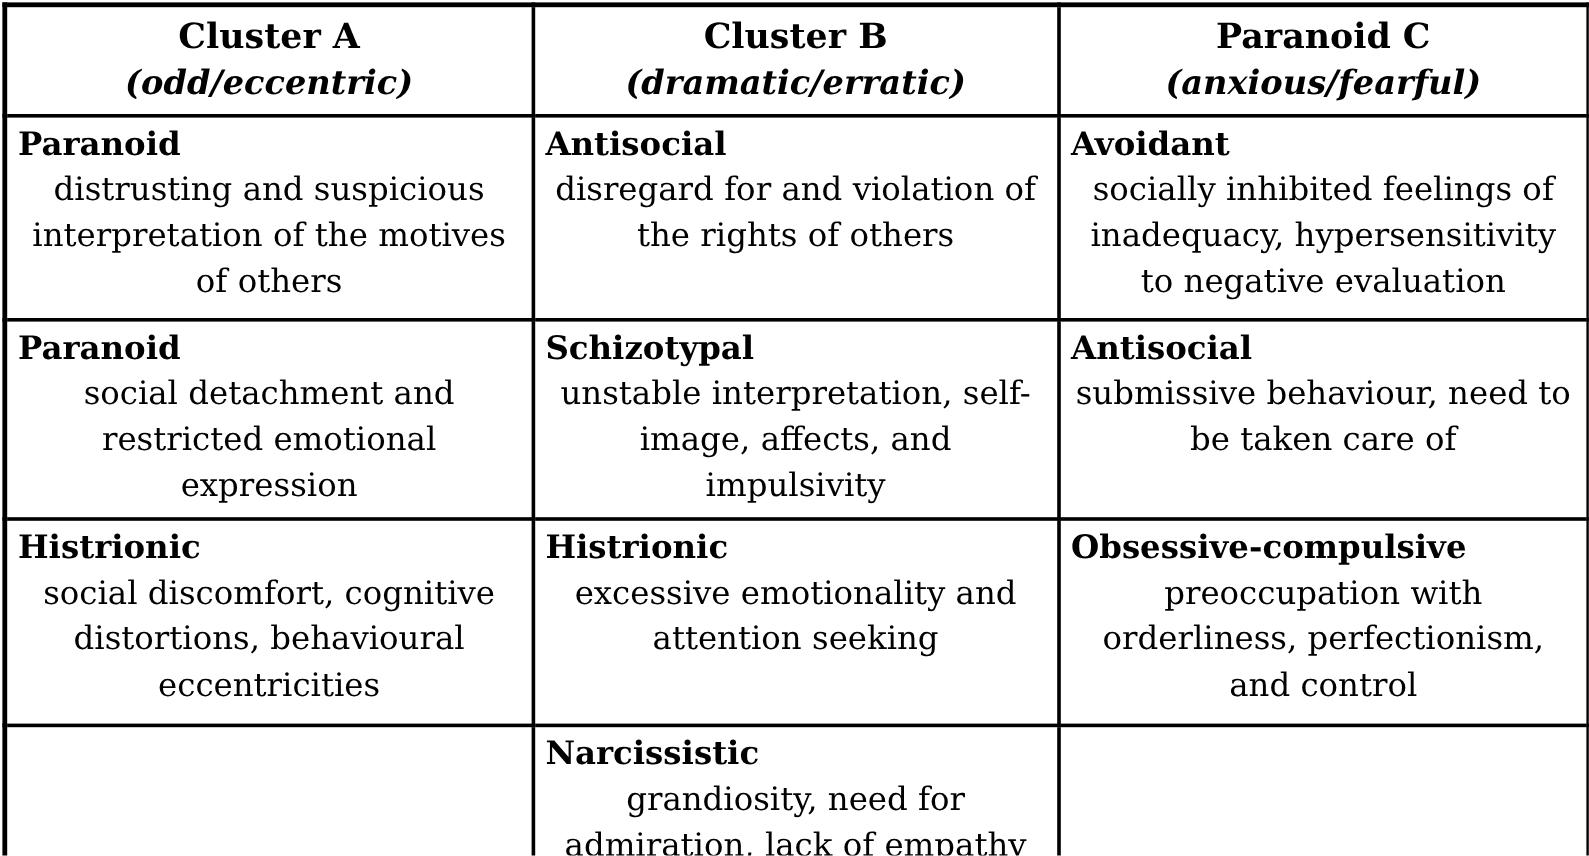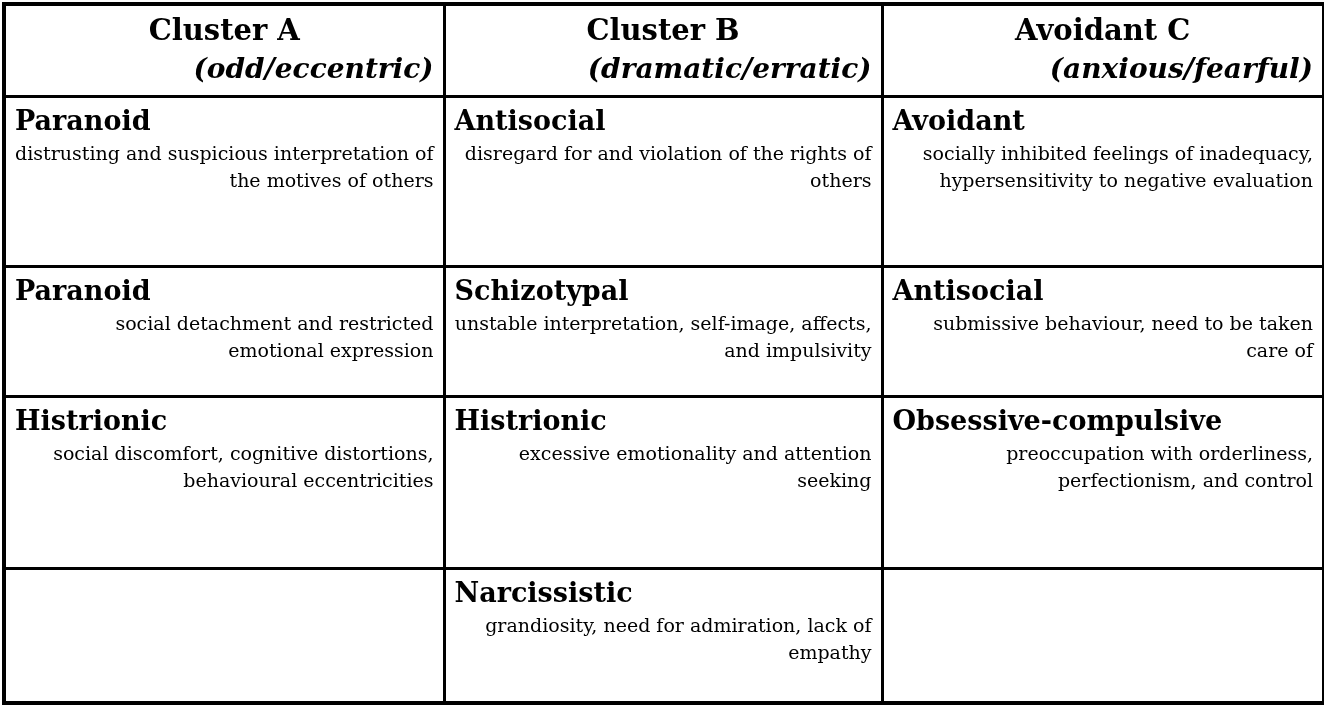--- a/index.html
+++ b/index.html
@@ -47,31 +47,30 @@
   .cluster-title {
     font-weight: bold;
     font-size: 29px;
     line-height: 1.35;
   }
   .cluster-subtitle {
     font-weight: bold;
     font-style: italic;
     font-size: 28px;
     line-height: 1.35;
-    text-align: right;
   }
   .disorder-name {
     font-weight: bold;
     text-align: left;
     font-size: 27px;
     line-height: 1.42;
   }
   .disorder-desc {
-    text-align: right;
-    font-size: 19px;
+    text-align: center;
+    font-size: 27px;
     line-height: 1.42;
   }
 </style>
 </head>
 <body>
 
 <div class="page">
   <table class="clusters">
     <colgroup>
       <col class="c1">
@@ -82,21 +81,21 @@
       <tr class="r-head">
         <th>
           <div class="cluster-title">Cluster A</div>
           <div class="cluster-subtitle">(odd/eccentric)</div>
         </th>
         <th>
           <div class="cluster-title">Cluster B</div>
           <div class="cluster-subtitle">(dramatic/erratic)</div>
         </th>
         <th>
-          <div class="cluster-title">Avoidant C</div>
+          <div class="cluster-title">Paranoid C</div>
           <div class="cluster-subtitle">(anxious/fearful)</div>
         </th>
       </tr>
     </thead>
     <tbody>
       <tr class="r1">
         <td>
           <div class="disorder-name">Paranoid</div>
           <div class="disorder-desc">distrusting and suspicious interpretation of the motives of others</div>
         </td>

